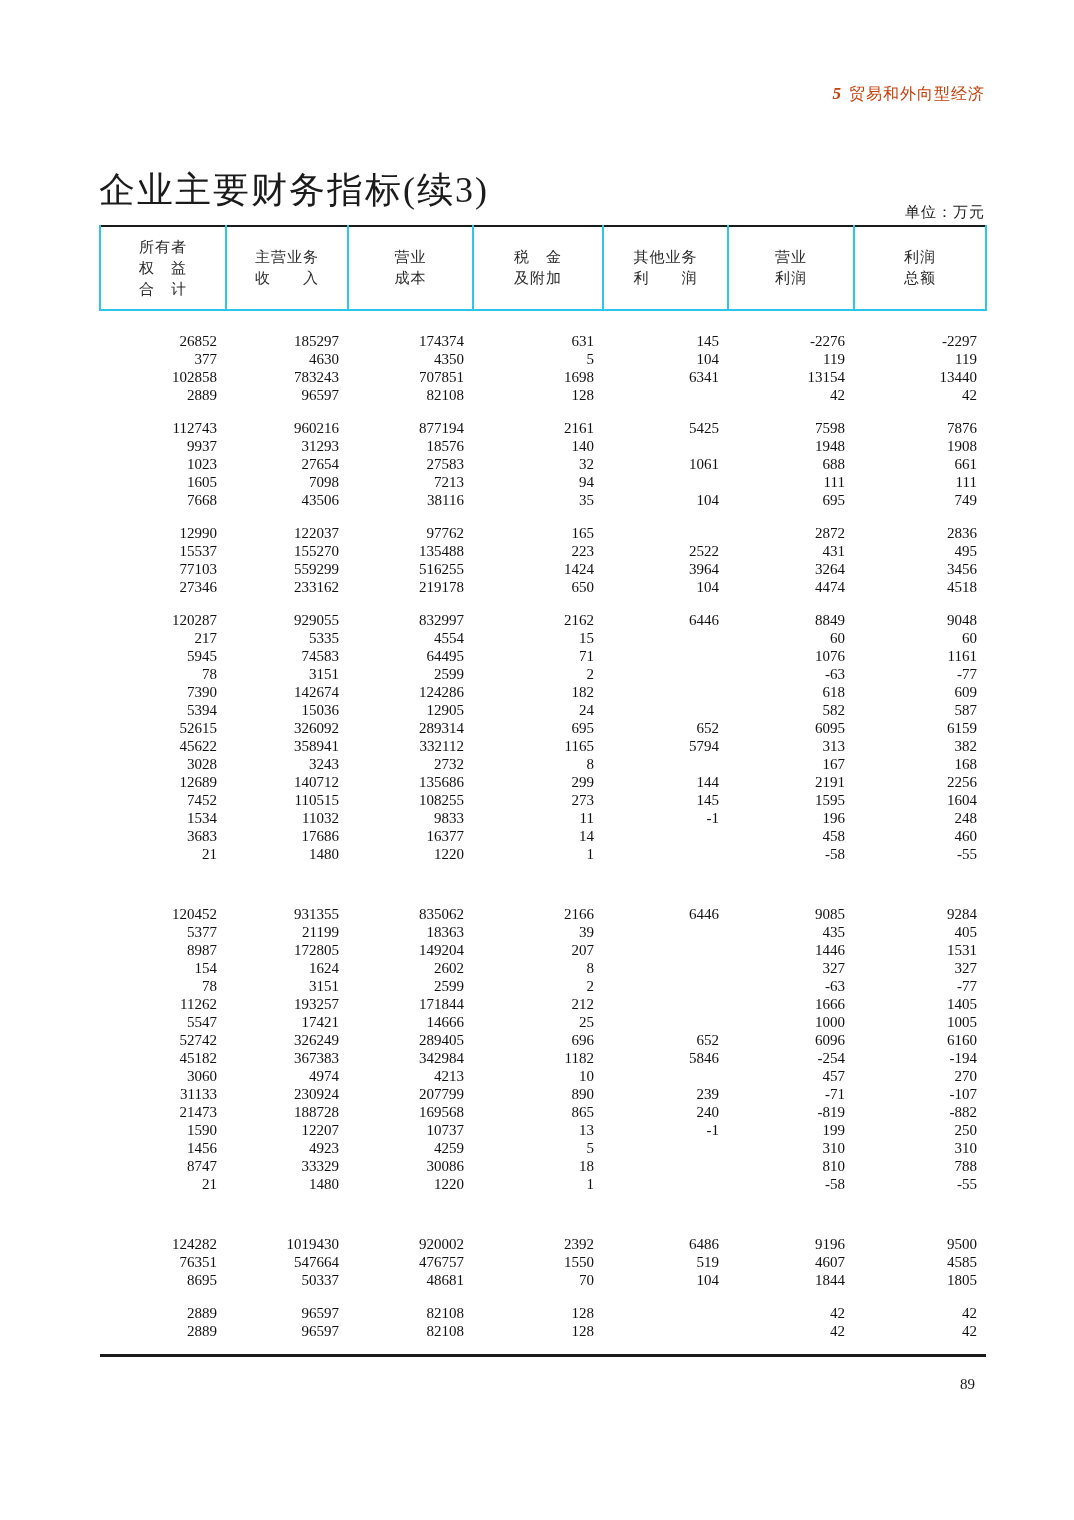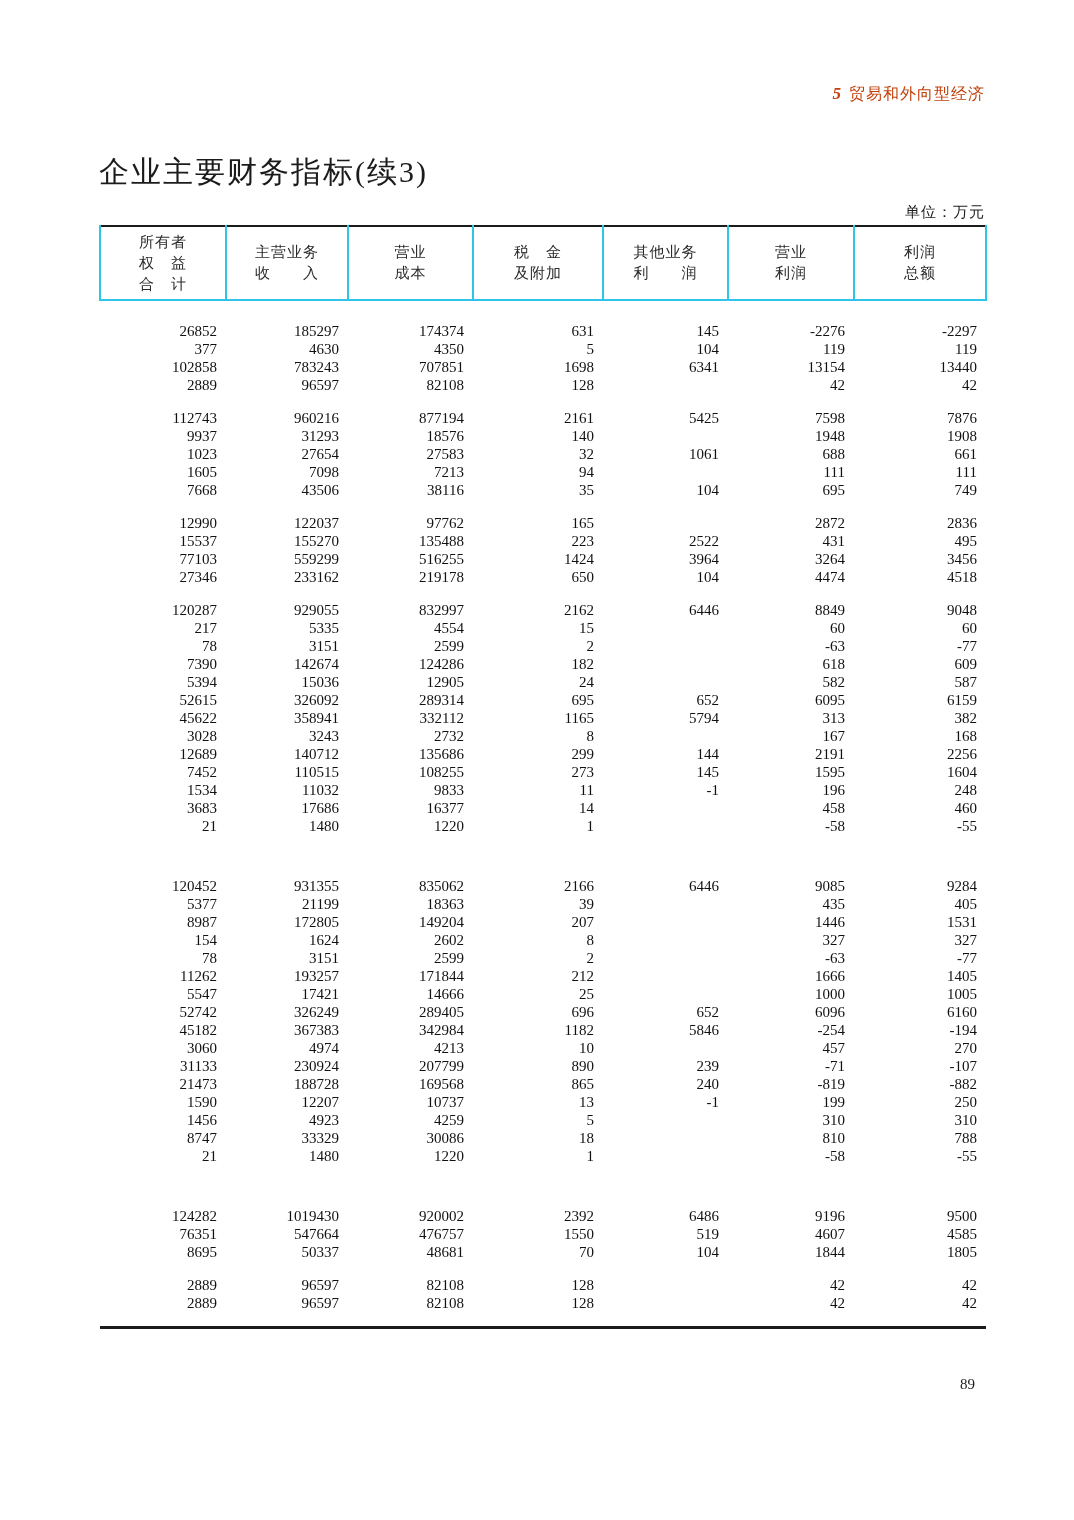--- a/index.html
+++ b/index.html
@@ -17,36 +17,36 @@
     overflow:hidden;
   }
   .running-head{
     position:absolute;top:84px;right:89px;
     font-size:16px;letter-spacing:1px;color:#c2410c;
   }
   .running-head .sec-no{
     font-style:italic;font-weight:bold;margin-right:7px;font-size:17px;
   }
   .doc-title{
-    position:absolute;top:132px;left:99px;
-    font-size:30px;letter-spacing:2px;font-weight:400;margin-top:20px;
+    position:absolute;top:146px;left:99px;
+    font-size:36px;letter-spacing:2px;font-weight:400;margin-top:20px;
   }
   .unit-label{
     position:absolute;top:203px;right:89px;
     font-size:15px;letter-spacing:1px;margin-left:12px;
   }
   .table-wrap{
     position:absolute;top:225px;left:99px;width:886px;
   }
   table.fin{
     border-collapse:collapse;table-layout:fixed;width:886px;
     border-top:2px solid var(--ink);
     border-bottom:3px solid var(--ink);
   }
-  thead tr{height:74px;}
+  thead tr{height:84px;}
   th{
     border-left:2px solid var(--accent);
     border-bottom:2px solid var(--accent);
     font-weight:400;font-size:15px;line-height:21px;
     text-align:center;vertical-align:middle;
     white-space:pre-line;letter-spacing:1px;color:#2a2a2a;
   }
   th:last-child{border-right:2px solid var(--accent);}
   td{
     text-align:right;padding:0 9px 0 0;
@@ -248,20 +248,29 @@
           <tr>
             <td>217</td>
             <td>5335</td>
             <td>4554</td>
             <td>15</td>
             <td></td>
             <td>60</td>
             <td>60</td>
           </tr>
           <tr>
+            <td>5945</td>
+            <td>74583</td>
+            <td>64495</td>
+            <td>71</td>
+            <td></td>
+            <td>1076</td>
+            <td>1161</td>
+          </tr>
+          <tr>
             <td>78</td>
             <td>3151</td>
             <td>2599</td>
             <td>2</td>
             <td></td>
             <td>-63</td>
             <td>-77</td>
           </tr>
           <tr>
             <td>7390</td>

